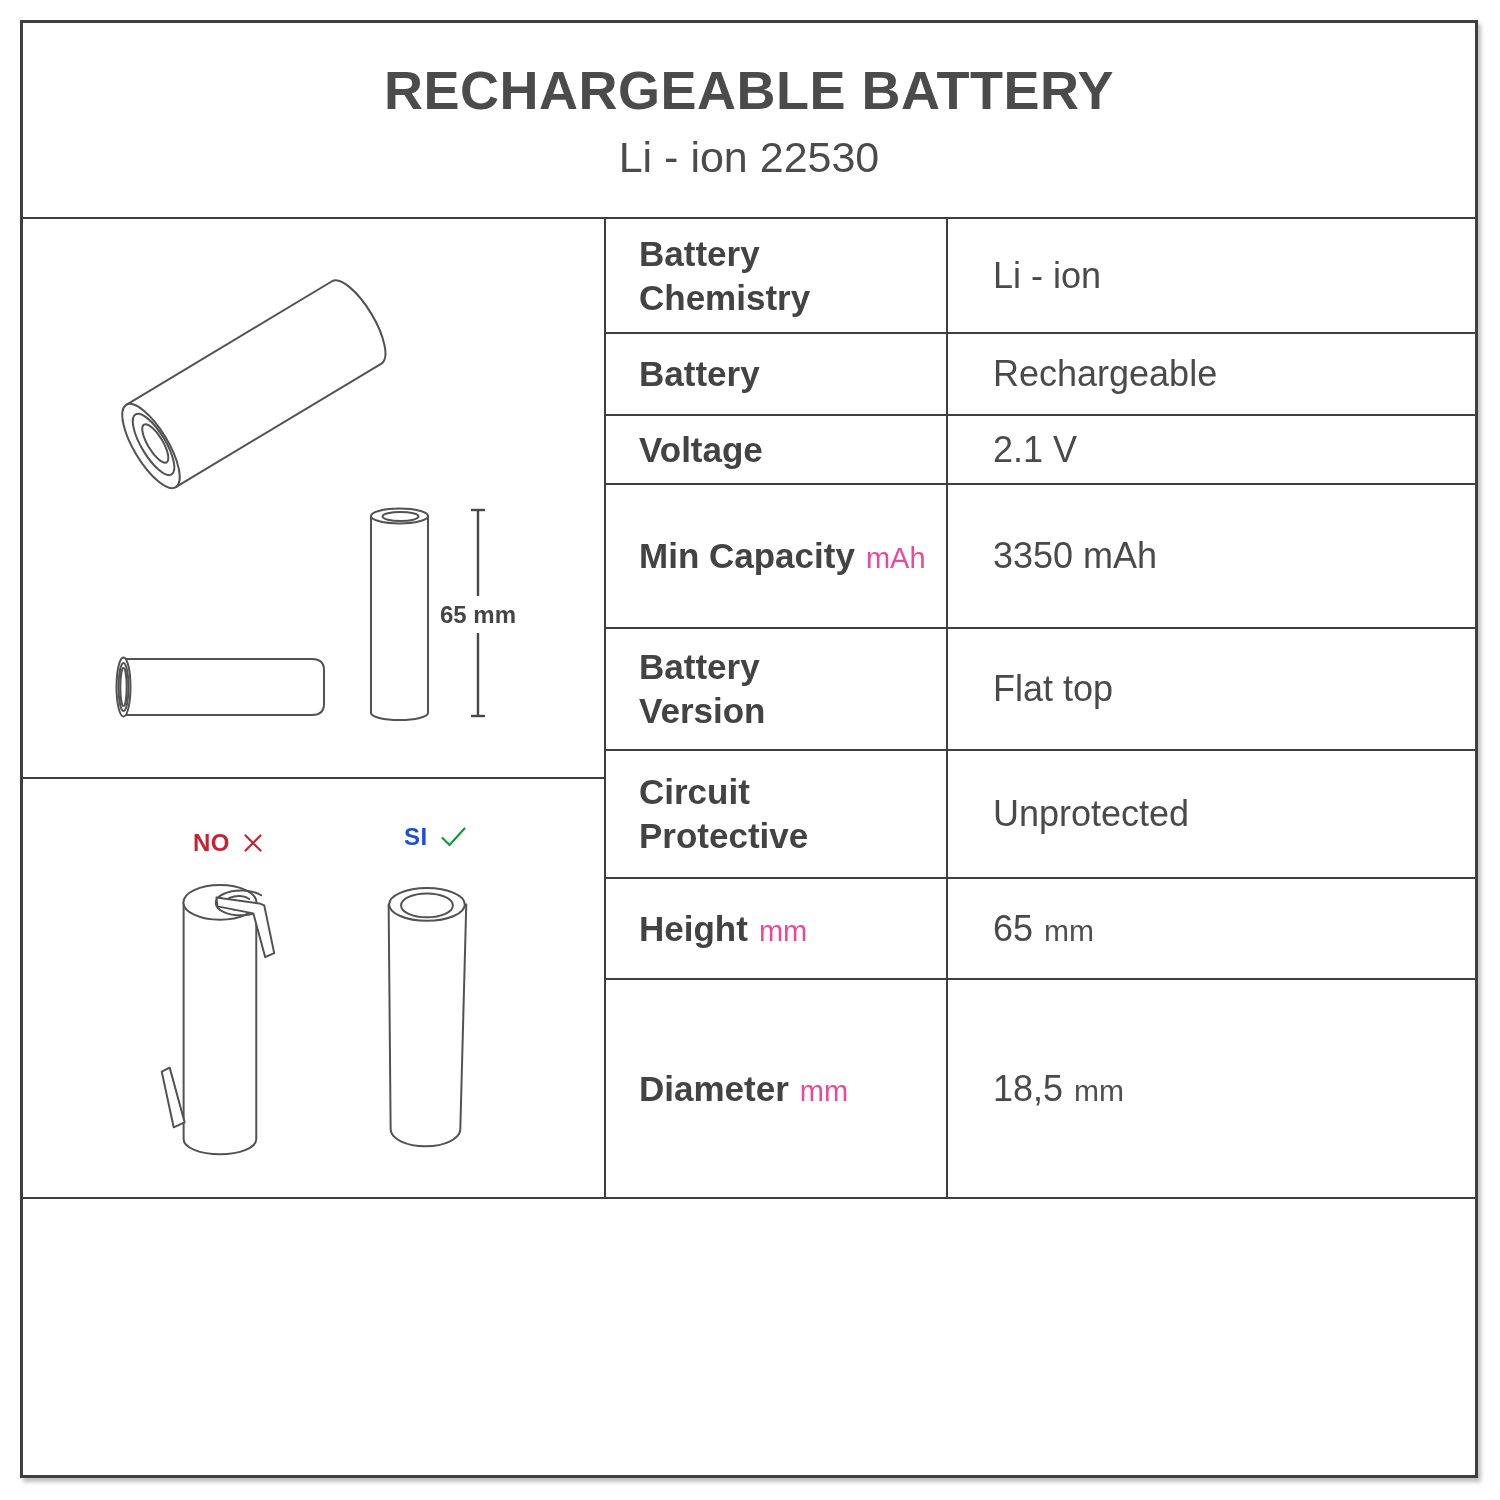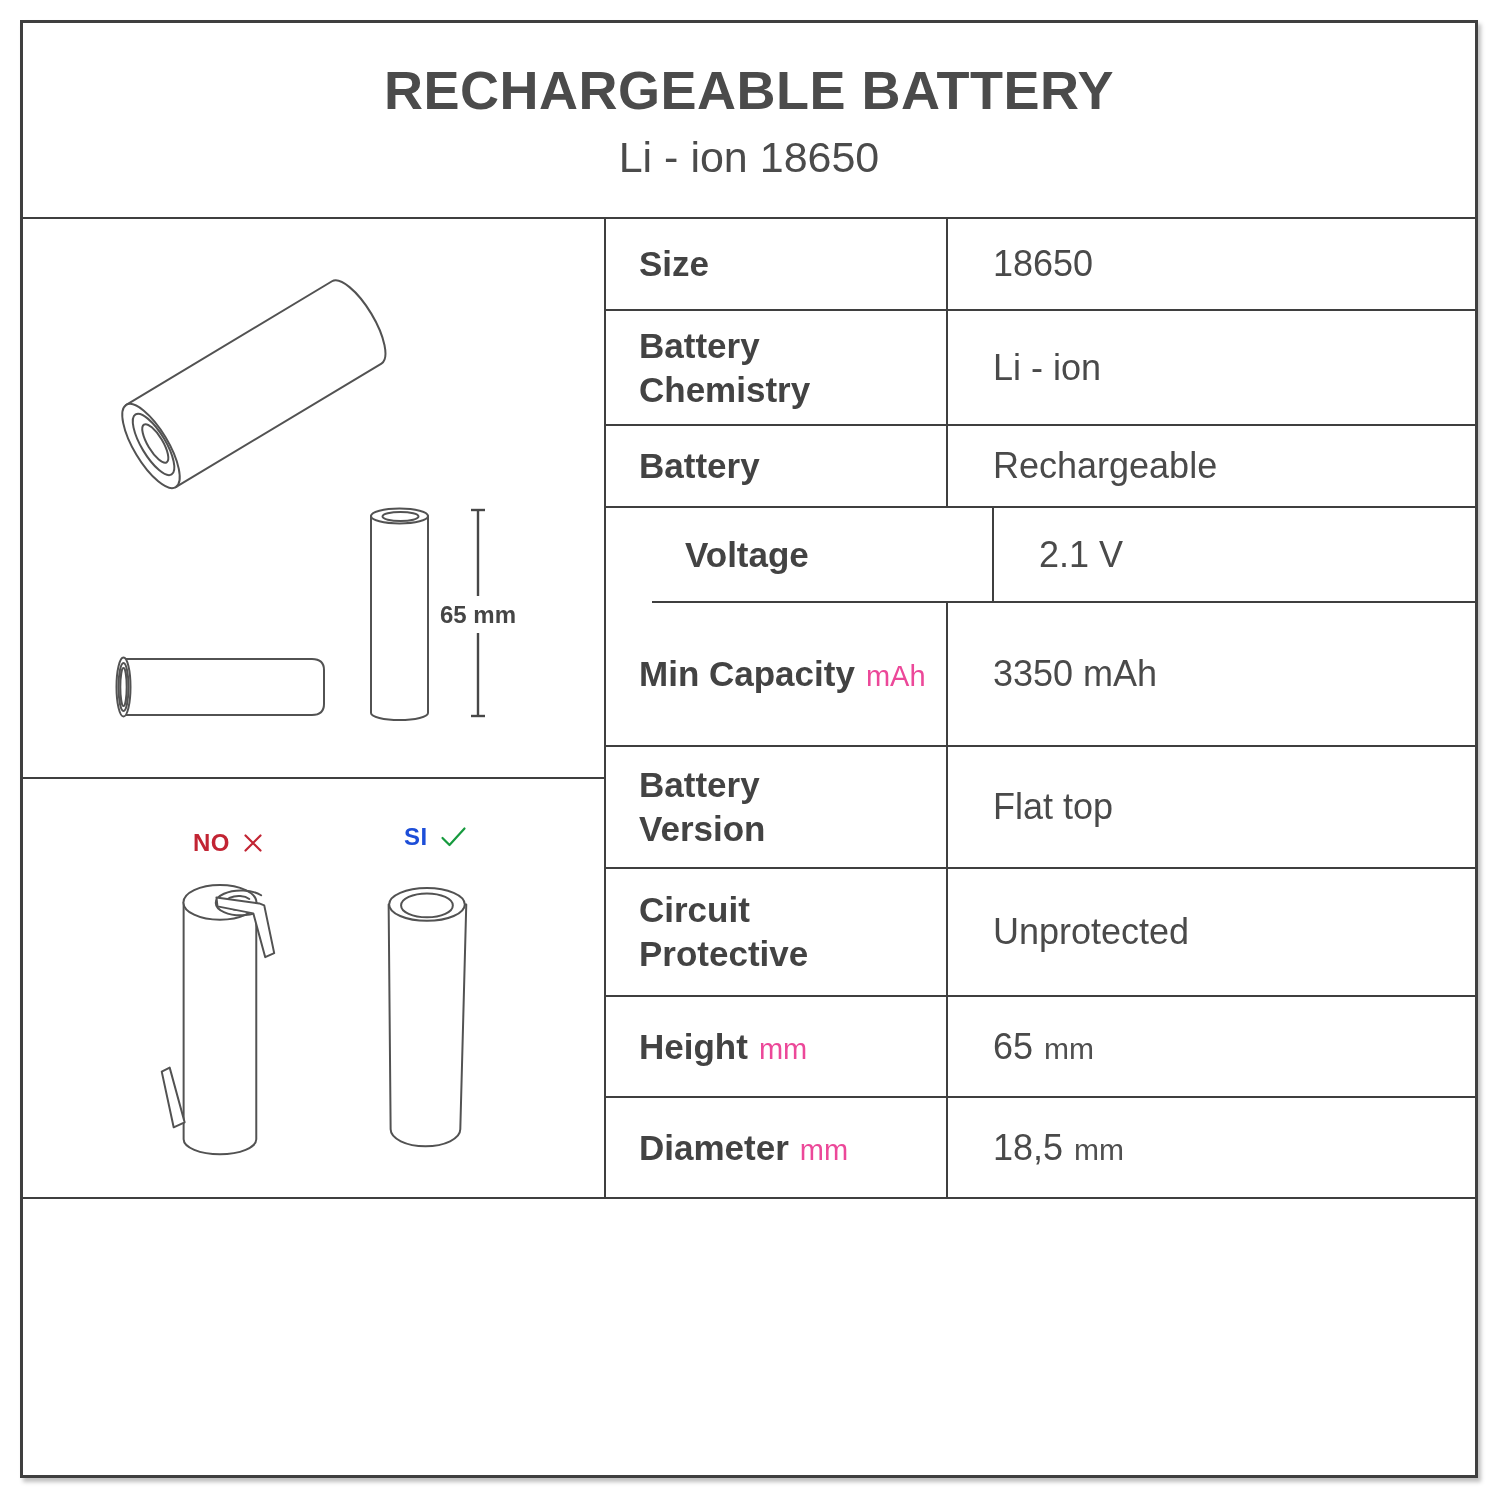--- a/index.html
+++ b/index.html
@@ -30,21 +30,21 @@
   .body-row { display: flex; height: 980px; box-sizing: border-box; border-bottom: 2px solid #3f3f3f; }
   .left-col { width: 583px; box-sizing: border-box; border-right: 2px solid #3f3f3f; display: flex; flex-direction: column; }
   .panel-top { height: 560px; box-sizing: border-box; border-bottom: 2px solid #3f3f3f; position: relative; }
   .panel-bottom { flex: 1; position: relative; }
   .fillsvg { position: absolute; left: 0; top: 0; width: 100%; height: 100%; }
   
   .spec-table { flex: 1; display: flex; flex-direction: column; }
   .spec-row { display: flex; box-sizing: border-box; border-bottom: 2px solid #3f3f3f; }
   .spec-row:last-child { border-bottom: none; flex: 1; }
   .h92 { height: 92px; } .h115 { height: 115px; } .h82 { height: 82px; }
-  .h95 { height: 95px; margin-left: 46px; } .h131 { height: 144px; } .h122 { height: 122px; }
+  .h95 { height: 69px; } .h131 { height: 144px; } .h122 { height: 122px; }
   .h128 { height: 128px; } .h101 { height: 101px; }
   .cell-label {
     width: 342px; box-sizing: border-box; border-right: 2px solid #3f3f3f;
     display: flex; align-items: center; padding-left: 33px;
   }
   .cell-value { flex: 1; display: flex; align-items: center; padding-left: 45px; }
   .line { display: flex; align-items: baseline; }
   .label-text { font-size: 35px; font-weight: bold; color: #434343; line-height: 1.25; white-space: pre-line; }
   .value-text { font-size: 36px; font-weight: normal; color: #4a4a4a; }
   .unit { margin-left: 11px; }
@@ -65,21 +65,21 @@
   .dim { stroke: #474747; stroke-width: 2.4; fill: none; stroke-linecap: butt; }
   .dim-text { font-size: 24px; font-weight: bold; fill: #454545; font-family: "Liberation Sans", sans-serif; }
 </style>
 </head>
 <body>
 
 <div class="sheet">
 
   <div class="header">
     <div class="title">RECHARGEABLE BATTERY</div>
-    <div class="subtitle">Li - ion 18650</div>
+    <div class="subtitle">Li - ion 22530</div>
   </div>
 
   <div class="body-row">
 
     <div class="left-col">
 
       <div class="panel-top">
         <svg class="fillsvg" viewBox="0 0 581 558">
 
           <g transform="translate(128,227) rotate(-31)">
@@ -141,34 +141,20 @@
           <span class="mark-label">SI</span>
           <svg class="mark-icon" width="27" height="22" viewBox="0 0 27 22">
             <path d="M 2.5 12 L 9.5 19 L 24.5 2.5" stroke="#169a3e" stroke-width="2.2" fill="none" stroke-linecap="round" stroke-linejoin="round"></path>
           </svg>
         </div>
       </div>
     </div>
 
     <div class="spec-table">
 
-      <div class="spec-row h92">
-        <div class="cell-label">
-          <div class="line">
-            <span class="label-text">Size</span>
-
-          </div>
-        </div>
-        <div class="cell-value">
-          <div class="line">
-            <span class="value-text">18650</span>
-
-          </div>
-        </div>
-      </div>
 
       <div class="spec-row h115">
         <div class="cell-label">
           <div class="line">
             <span class="label-text">Battery
 Chemistry</span>
 
           </div>
         </div>
         <div class="cell-value">

